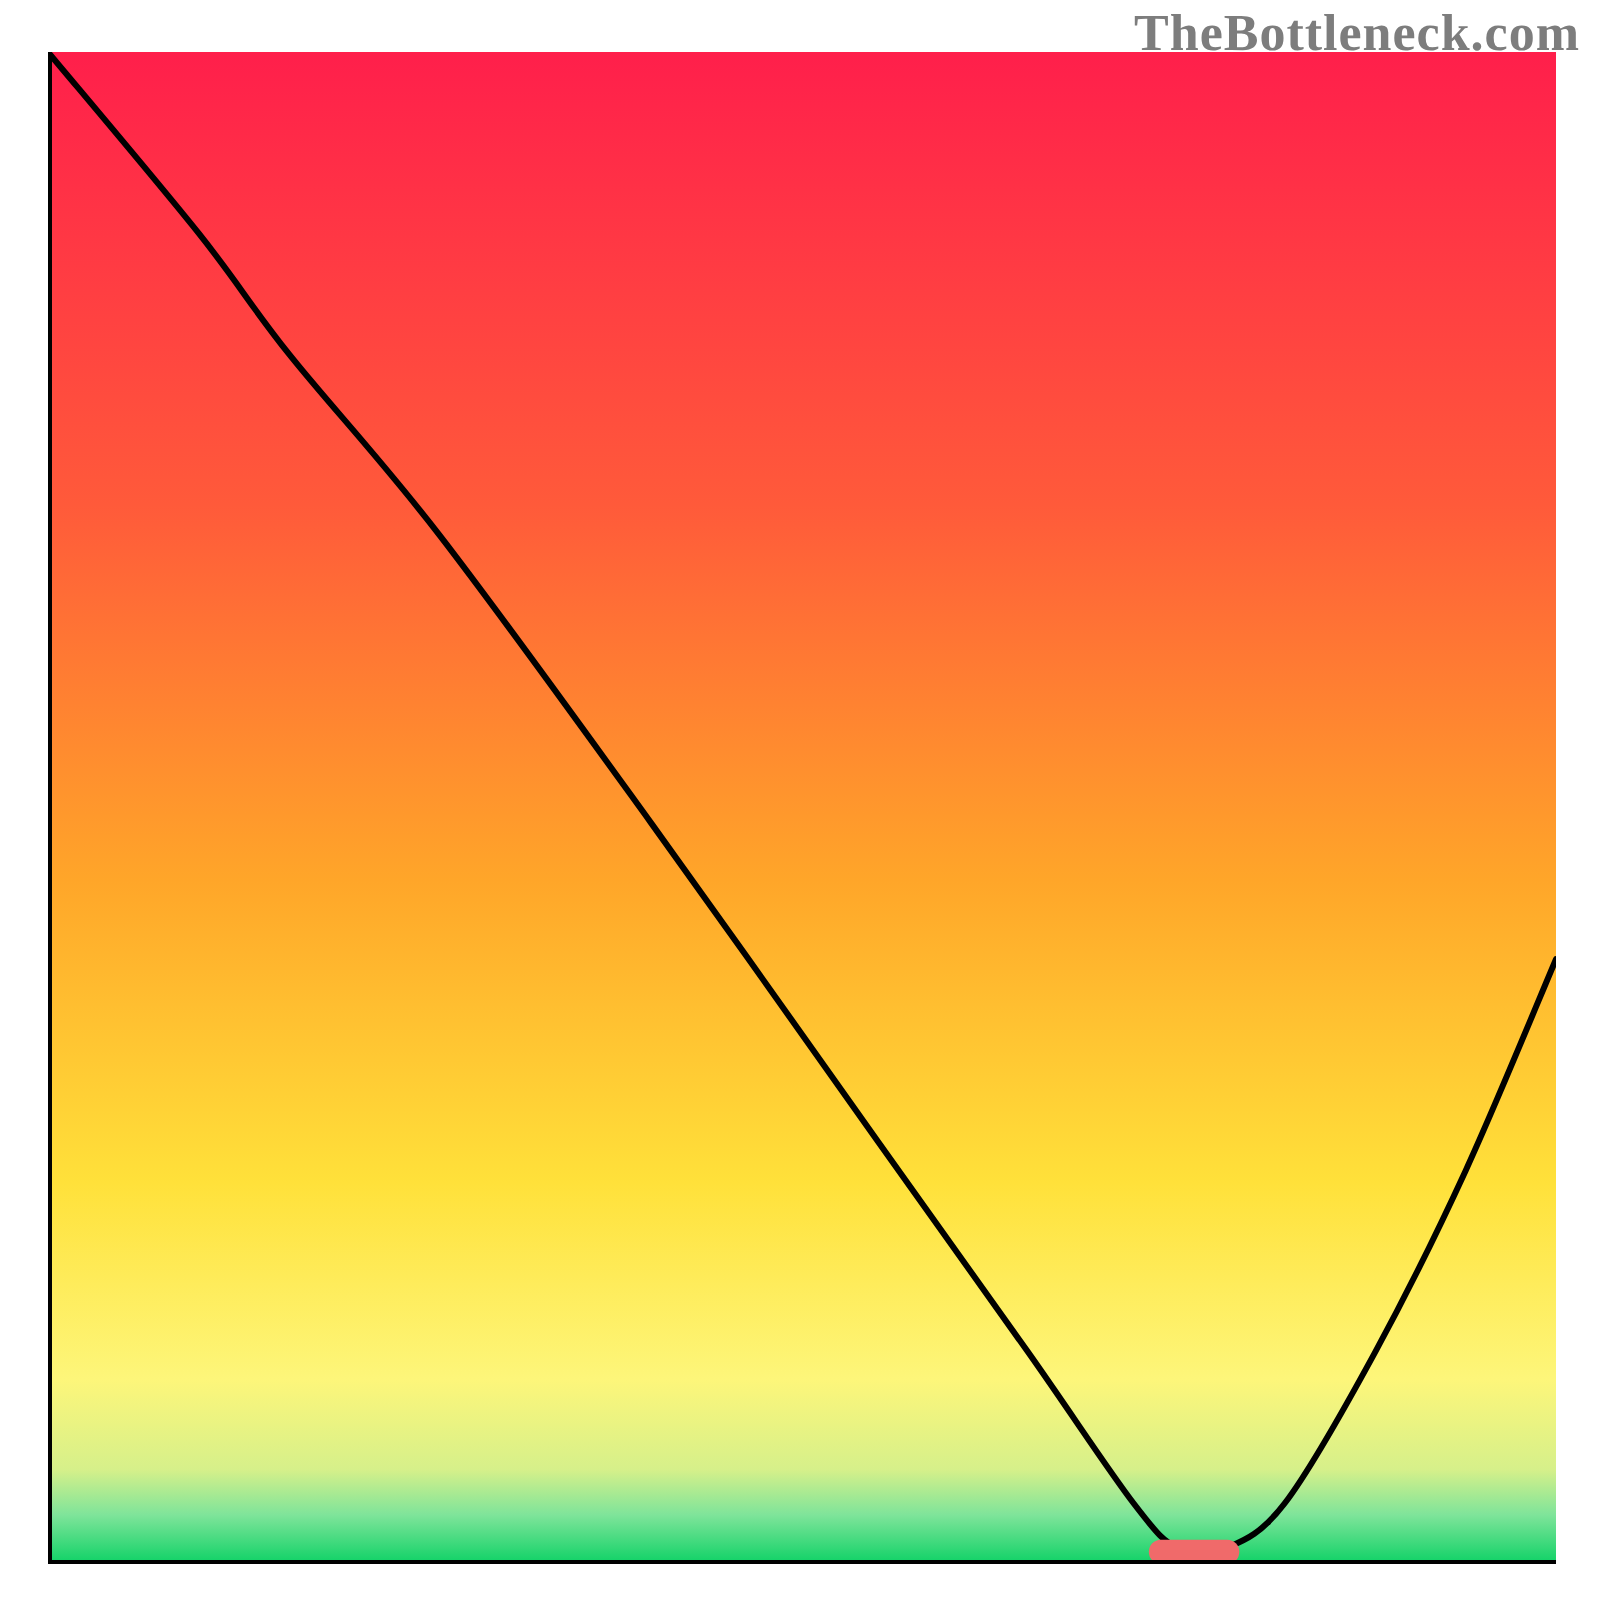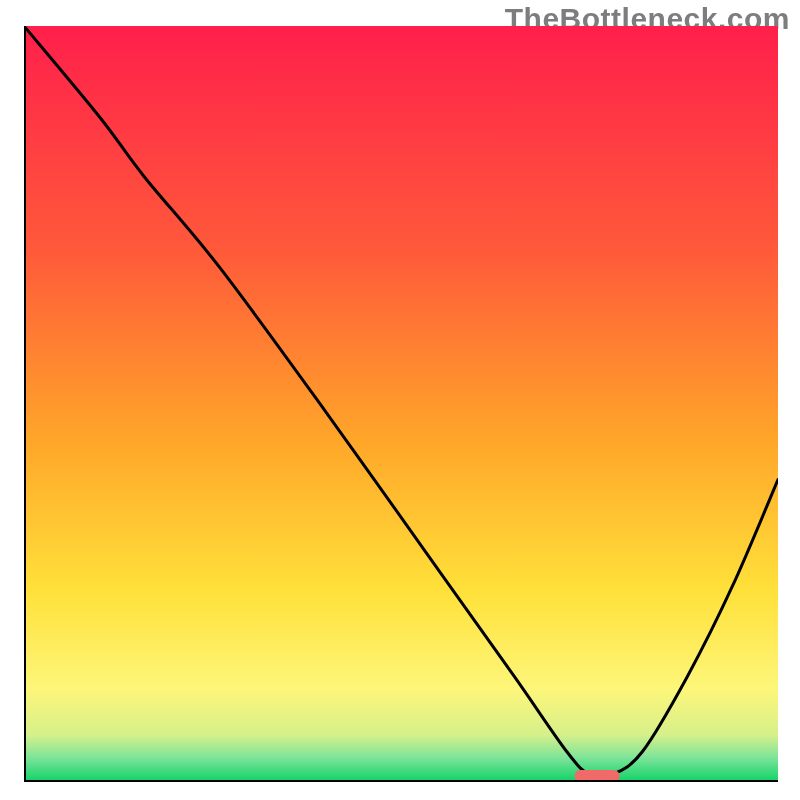--- a/index.html
+++ b/index.html
@@ -12,22 +12,22 @@
   }
   .frame {
     position: relative;
     width: 800px;
     height: 800px;
   }
   .watermark {
     position: absolute;
     top: 2px;
     right: 10px;
-    font-family: Liberation Sans, sans-serif;
-    font-size: 30px;
+    font-family: Liberation Serif, serif;
+    font-size: 26px;
     font-weight: 600;
     color: #7d7d7d;
     letter-spacing: 0.5px;
   }
   .plot {
     position: absolute;
     left: 24px;
     top: 26px;
     width: 754px;
     height: 756px;

